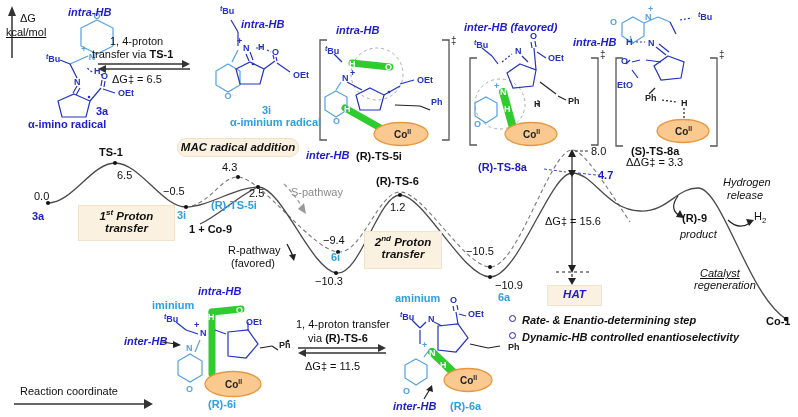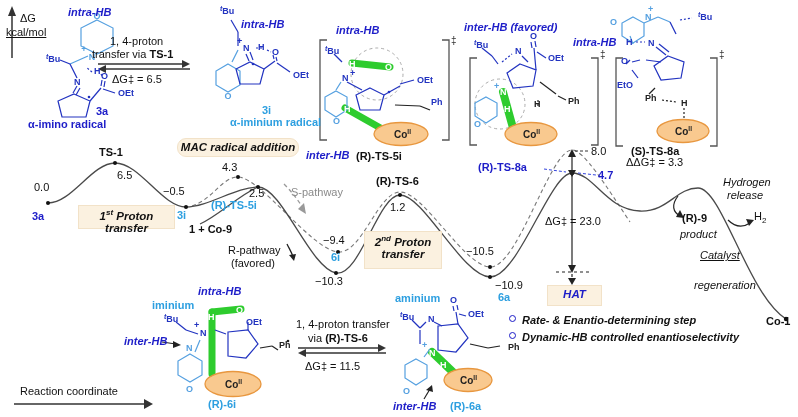--- a/index.html
+++ b/index.html
@@ -384,28 +384,28 @@
 
 <span class="lbl b i blue" style="left:336px;top:24px;">intra-HB</span>
 <span class="lbl b i blue" style="left:306px;top:149px;">inter-HB</span>
 <span class="lbl b" style="left:356px;top:150px;">(R)-TS-5i</span>
 
 <span class="lbl b i blue" style="left:464px;top:21px;">inter-HB (favored)</span>
 <span class="lbl b i blue" style="left:573px;top:36px;">intra-HB</span>
 <span class="lbl b" style="left:631px;top:145px;">(S)-TS-8a</span>
 <span class="lbl" style="left:626px;top:156px;">ΔΔG‡ = 3.3</span>
 
-<span class="lbl en" style="left:34px;top:181px;text-align:right;">0.0</span>
+<span class="lbl en" style="left:34px;top:190px;text-align:right;">0.0</span>
 <span class="lbl b blue" style="left:32px;top:210px;">3a</span>
 <span class="lbl b" style="left:99px;top:146px;">TS-1</span>
 <span class="lbl en" style="left:117px;top:169px;">6.5</span>
 <span class="lbl en" style="left:163px;top:185px;">−0.5</span>
 <span class="lbl b cyan" style="left:177px;top:209px;">3i</span>
 
-<div class="box" style="left:78px;top:205px;width:97px;height:24px;">
+<div class="box" style="left:78px;top:205px;width:97px;height:36px;">
   <div><span>1</span><sup>st</sup><span> Proton</span></div>
   <div>transfer</div>
 </div>
 
 <span class="lbl en" style="left:222px;top:161px;">4.3</span>
 <span class="lbl en" style="left:249px;top:187px;">2.5</span>
 <span class="lbl b cyan" style="left:211px;top:199px;">(R)-TS-5i</span>
 <span class="lbl b" style="left:189px;top:223px;">1 + Co-9</span>
 <span class="lbl gray" style="left:291px;top:186px;">S-pathway</span>
 <span class="lbl" style="left:228px;top:244px;">R-pathway</span>
@@ -422,29 +422,29 @@
   <div>transfer</div>
 </div>
 
 <span class="lbl en" style="left:466px;top:245px;">−10.5</span>
 <span class="lbl en" style="left:462px;top:279px;margin-left:33px;">−10.9</span>
 <span class="lbl b cyan" style="left:478px;top:291px;padding-left:20px;">6a</span>
 
 <span class="lbl b blue" style="left:478px;top:161px;">(R)-TS-8a</span>
 <span class="lbl en" style="left:591px;top:145px;">8.0</span>
 <span class="lbl b blue" style="left:598px;top:169px;">4.7</span>
-<span class="lbl" style="left:545px;top:215px;">ΔG‡ = 23.0</span>
+<span class="lbl" style="left:545px;top:215px;">ΔG‡ = 15.6</span>
 <div class="box" style="left:547px;top:285px;width:55px;height:21px;"><span class="blue">HAT</span></div>
 
 <span class="lbl i" style="left:723px;top:176px;">Hydrogen</span>
 <span class="lbl i" style="left:727px;top:189px;">release</span>
 <span class="lbl b" style="left:682px;top:212px;">(R)-9</span>
 <span class="lbl i" style="left:680px;top:228px;">product</span>
 <span class="lbl" style="left:754px;top:210px;"><span>H</span><sub>2</sub></span>
-<span class="lbl i" style="left:700px;top:249px;text-decoration:underline;">Catalyst</span>
+<span class="lbl i" style="left:700px;top:267px;text-decoration:underline;">Catalyst</span>
 <span class="lbl i" style="left:694px;top:279px;">regeneration</span>
 <span class="lbl b" style="left:766px;top:315px;">Co-1</span>
 
 <div class="lbl" style="left:509px;top:314px;"><span class="bdot"></span><span class="b i">Rate- &amp; Enantio-determining step</span></div>
 <div class="lbl" style="left:509px;top:331px;"><span class="bdot"></span><span class="b i">Dynamic-HB controlled enantioselectivity</span></div>
 
 <span class="lbl b cyan" style="left:152px;top:299px;">iminium</span>
 <span class="lbl b i blue" style="left:198px;top:285px;">intra-HB</span>
 <span class="lbl b i blue" style="left:124px;top:335px;">inter-HB</span>
 <span class="lbl b cyan" style="left:208px;top:398px;">(R)-6i</span>

